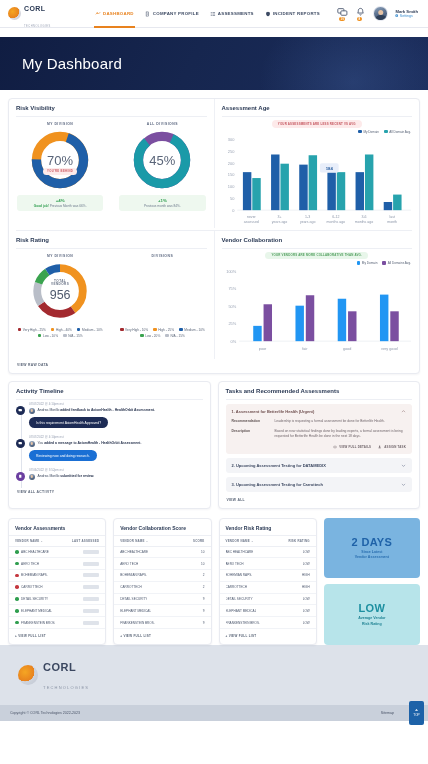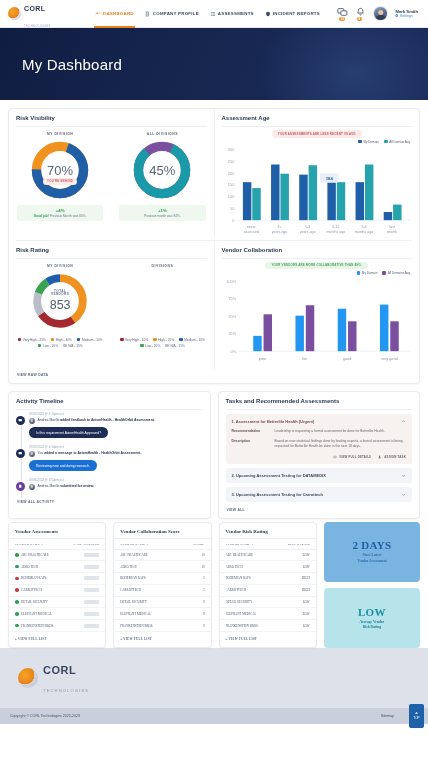--- a/index.html
+++ b/index.html
@@ -57,23 +57,23 @@
   .avatar::before {
     content: ""; position: absolute; left: 50%; bottom: -2px; transform: translateX(-50%);
     width: 11px; height: 7px; border-radius: 50% 50% 0 0; background: #2f3f58;
   }
   .userblock { line-height: 1.25; }
   .username { font-size: 4.2px; font-weight: bold; color: #2b3a55; }
   .usersettings { font-size: 3.6px; color: #3d8ecf; display: flex; align-items: center; gap: 1px; }
 
   
   .hero {
-    height: 72px; background: #13214a;
+    height: 53px; background: #13214a;
     background-image: linear-gradient(115deg, #101d42 0%, #16264f 45%, #1b2d5c 100%);
-    display: flex; align-items: center; padding: 0 22px; position: relative; overflow: hidden;
+    display: flex; align-items: center; padding: 0 22px; position: relative; overflow: hidden; margin-top: 9px;
   }
   .hero::after {
     content: ""; position: absolute; right: -20px; top: -30px; width: 190px; height: 150px;
     background: radial-gradient(ellipse at center, rgba(90,130,200,.22) 0%, rgba(20,35,75,0) 70%);
   }
   .hero h1 { font-size: 15px; font-weight: normal; color: #fff; letter-spacing: .2px; }
 
   
   .page { padding: 8px 8px 0; background: #fff; }
   .card {
@@ -453,21 +453,21 @@
                   <circle cx="50" cy="50" r="38" fill="none" stroke="#f0921f" stroke-width="13" stroke-dasharray="95.5 143.3" stroke-dashoffset="0"></circle>
                   <circle cx="50" cy="50" r="38" fill="none" stroke="#a32a2f" stroke-width="13" stroke-dasharray="59.7 179.1" stroke-dashoffset="-95.5"></circle>
                   <circle cx="50" cy="50" r="38" fill="none" stroke="#b9bec8" stroke-width="13" stroke-dasharray="35.8 203" stroke-dashoffset="-155.2"></circle>
                   <circle cx="50" cy="50" r="38" fill="none" stroke="#3aa34f" stroke-width="13" stroke-dasharray="23.9 214.9" stroke-dashoffset="-191"></circle>
                   <circle cx="50" cy="50" r="38" fill="none" stroke="#1f5fa8" stroke-width="13" stroke-dasharray="23.9 214.9" stroke-dashoffset="-214.9"></circle>
                 </g>
               </svg>
               <div class="donut-center-lbl">
                 <div class="t">TOTAL</div>
                 <div class="t">VENDORS</div>
-                <div class="n">853</div>
+                <div class="n">956</div>
               </div>
             </div>
           </div>
 
           <div class="donut-cell">
             <div class="sub-label">DIVISIONS</div>
           </div>
         </div>
 
         <div style="display:flex;">
@@ -677,21 +677,21 @@
         <span>3. Upcoming Assessment Testing for Carrottech</span>
         <svg class="chev" viewBox="0 0 16 16">
             <path d="M3 6l5 5 5-5" fill="none" stroke="#5f6b85" stroke-width="1.6"></path>
           </svg>
       </div>
 
       <div class="view-raw" style="padding-top:6px;">VIEW ALL</div>
     </div>
   </div>
 
-  <div class="grid2" style="margin-top:3px;font-family:Liberation Serif, serif;">
+  <div class="grid2" style="margin-top:9px;">
 
     <div class="col card">
       <div class="tbl-title">Vendor Assessments</div>
       <div class="tbl-head">
         <span><span>VENDOR NAME</span> ⌄</span>
         <span>LAST ASSESSED</span>
       </div>
       <div>
         <div class="tbl-row">
             <span class="nm">

